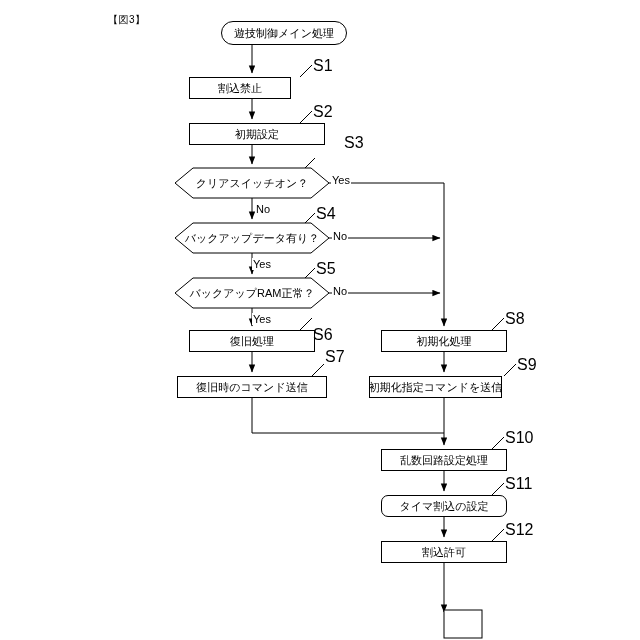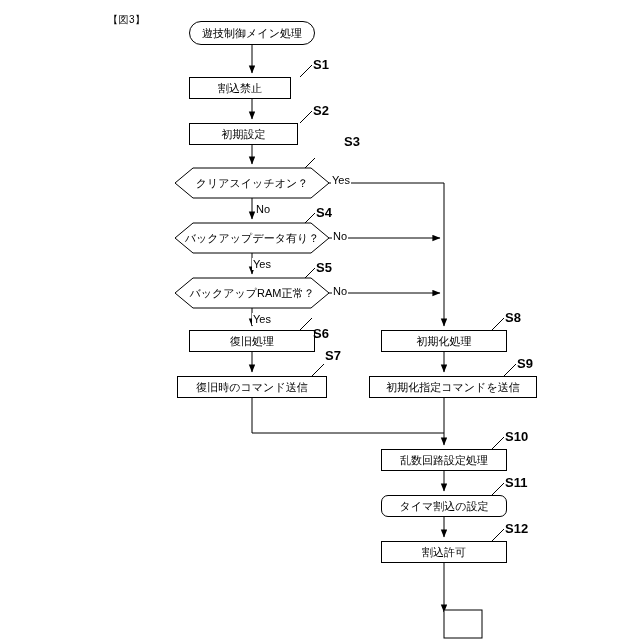--- a/index.html
+++ b/index.html
@@ -39,34 +39,34 @@
     font-size: 11px;
     line-height: 1;
     white-space: nowrap;
   }
   .node.rect {
     border: 1px solid #000;
   }
   .node.term {
     border: 1px solid #000;
     border-radius: 14px;
+    margin-left: 32px;
   }
   .node.dec {
     border: none;
     background: transparent;
   }
   .dec-text {
     position: relative;
     z-index: 2;
   }
   .step {
     position: absolute;
-    font-size: 13px;
-    white-space: nowrap;
-    font-weight: bold;
+    font-size: 16px;
+    white-space: nowrap;
   }
   .edge-label {
     position: absolute;
     font-size: 11px;
     background: #fff;
     padding: 0 1px;
     white-space: nowrap;
   }
 </style>
 </head>
@@ -142,21 +142,21 @@
 
 <div class="node term" style="left:189px; top:21px; width:126px; height:24px;">
   <span>遊技制御メイン処理</span>
 </div>
 
 <div class="node rect" style="left:189px; top:77px; width:102px; height:22px;">
   <span>割込禁止</span>
 </div>
 <div class="step" style="left:313px; top:57px;">S1</div>
 
-<div class="node rect" style="left:189px; top:123px; width:109px; height:22px;">
+<div class="node rect" style="left:189px; top:123px; width:136px; height:22px;">
   <span>初期設定</span>
 </div>
 <div class="step" style="left:313px; top:103px;">S2</div>
 
 <div class="node dec" style="left:175px; top:168px; width:154px; height:30px;">
   <span class="dec-text">クリアスイッチオン？</span>
 </div>
 <div class="step" style="left:316px; top:134px;margin-left:28px;">S3</div>
 
 <div class="node dec" style="left:175px; top:223px; width:154px; height:30px;">
@@ -177,21 +177,21 @@
 <div class="node rect" style="left:177px; top:376px; width:150px; height:22px;">
   <span>復旧時のコマンド送信</span>
 </div>
 <div class="step" style="left:325px; top:348px;">S7</div>
 
 <div class="node rect" style="left:381px; top:330px; width:126px; height:22px;">
   <span>初期化処理</span>
 </div>
 <div class="step" style="left:505px; top:310px;">S8</div>
 
-<div class="node rect" style="left:369px; top:376px; width:168px; height:22px;">
+<div class="node rect" style="left:369px; top:376px; width:133px; height:22px;">
   <span>初期化指定コマンドを送信</span>
 </div>
 <div class="step" style="left:517px; top:356px;">S9</div>
 
 <div class="node rect" style="left:381px; top:449px; width:126px; height:22px;">
   <span>乱数回路設定処理</span>
 </div>
 <div class="step" style="left:505px; top:429px;">S10</div>
 
 <div class="node rect" style="left:381px; top:495px; width:126px; height:22px;border-radius:7px;">

